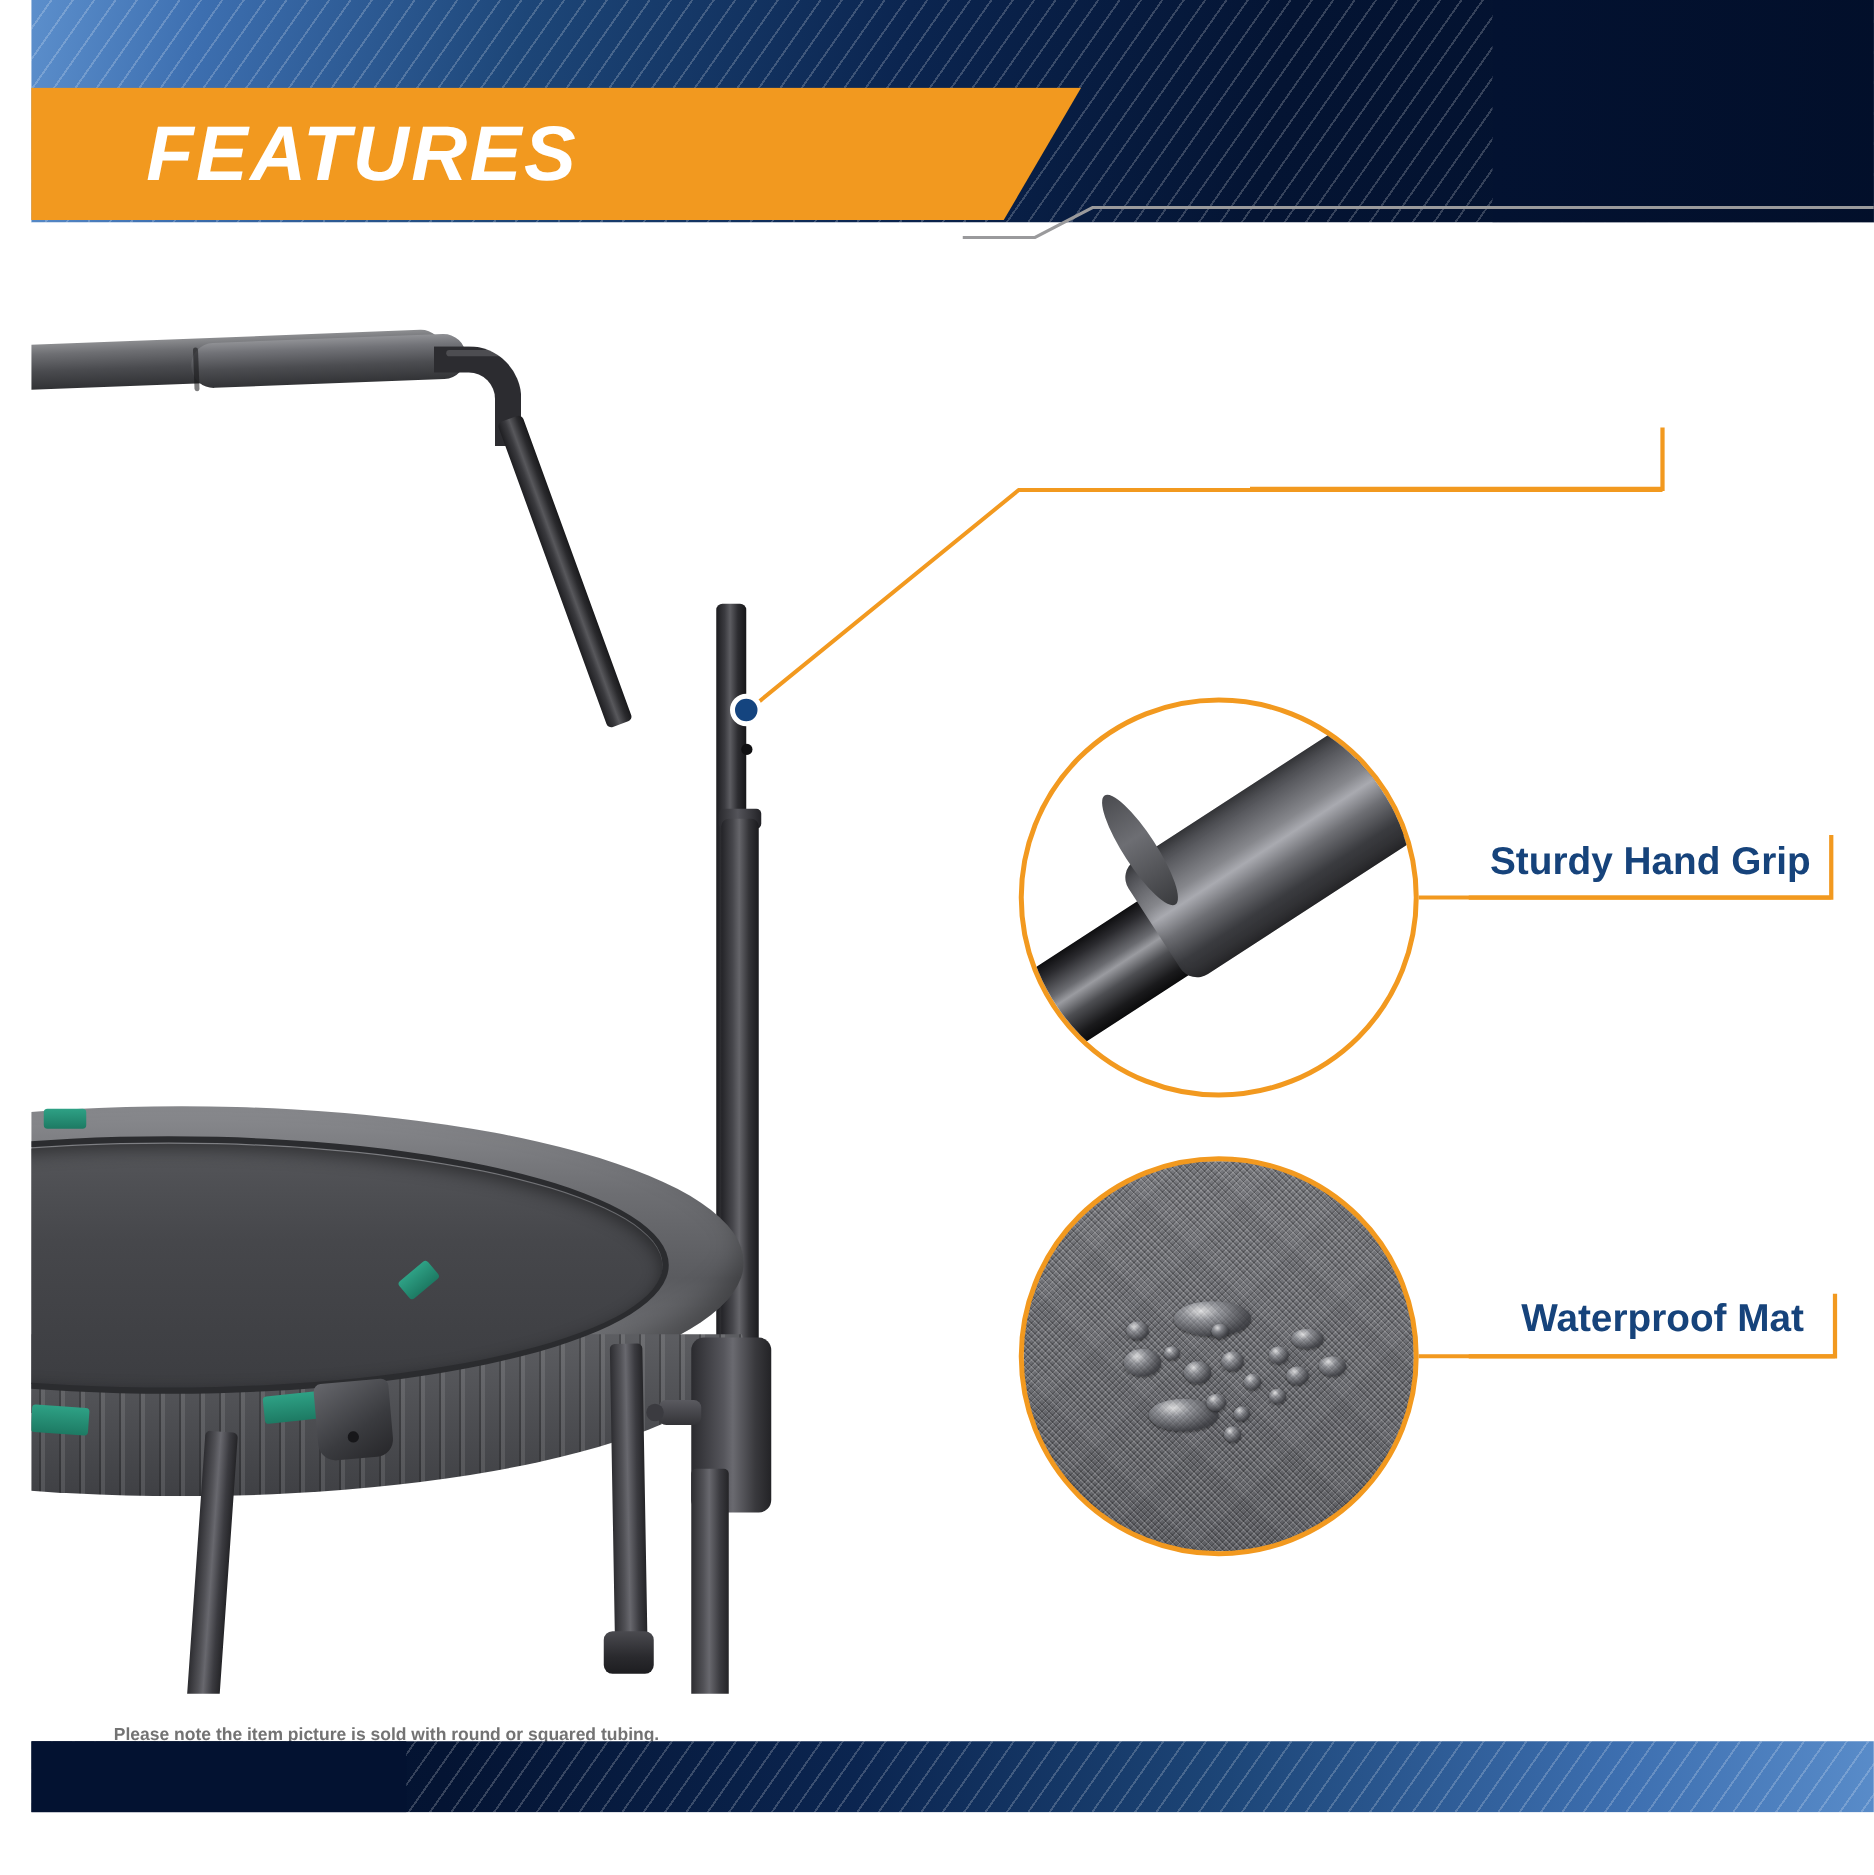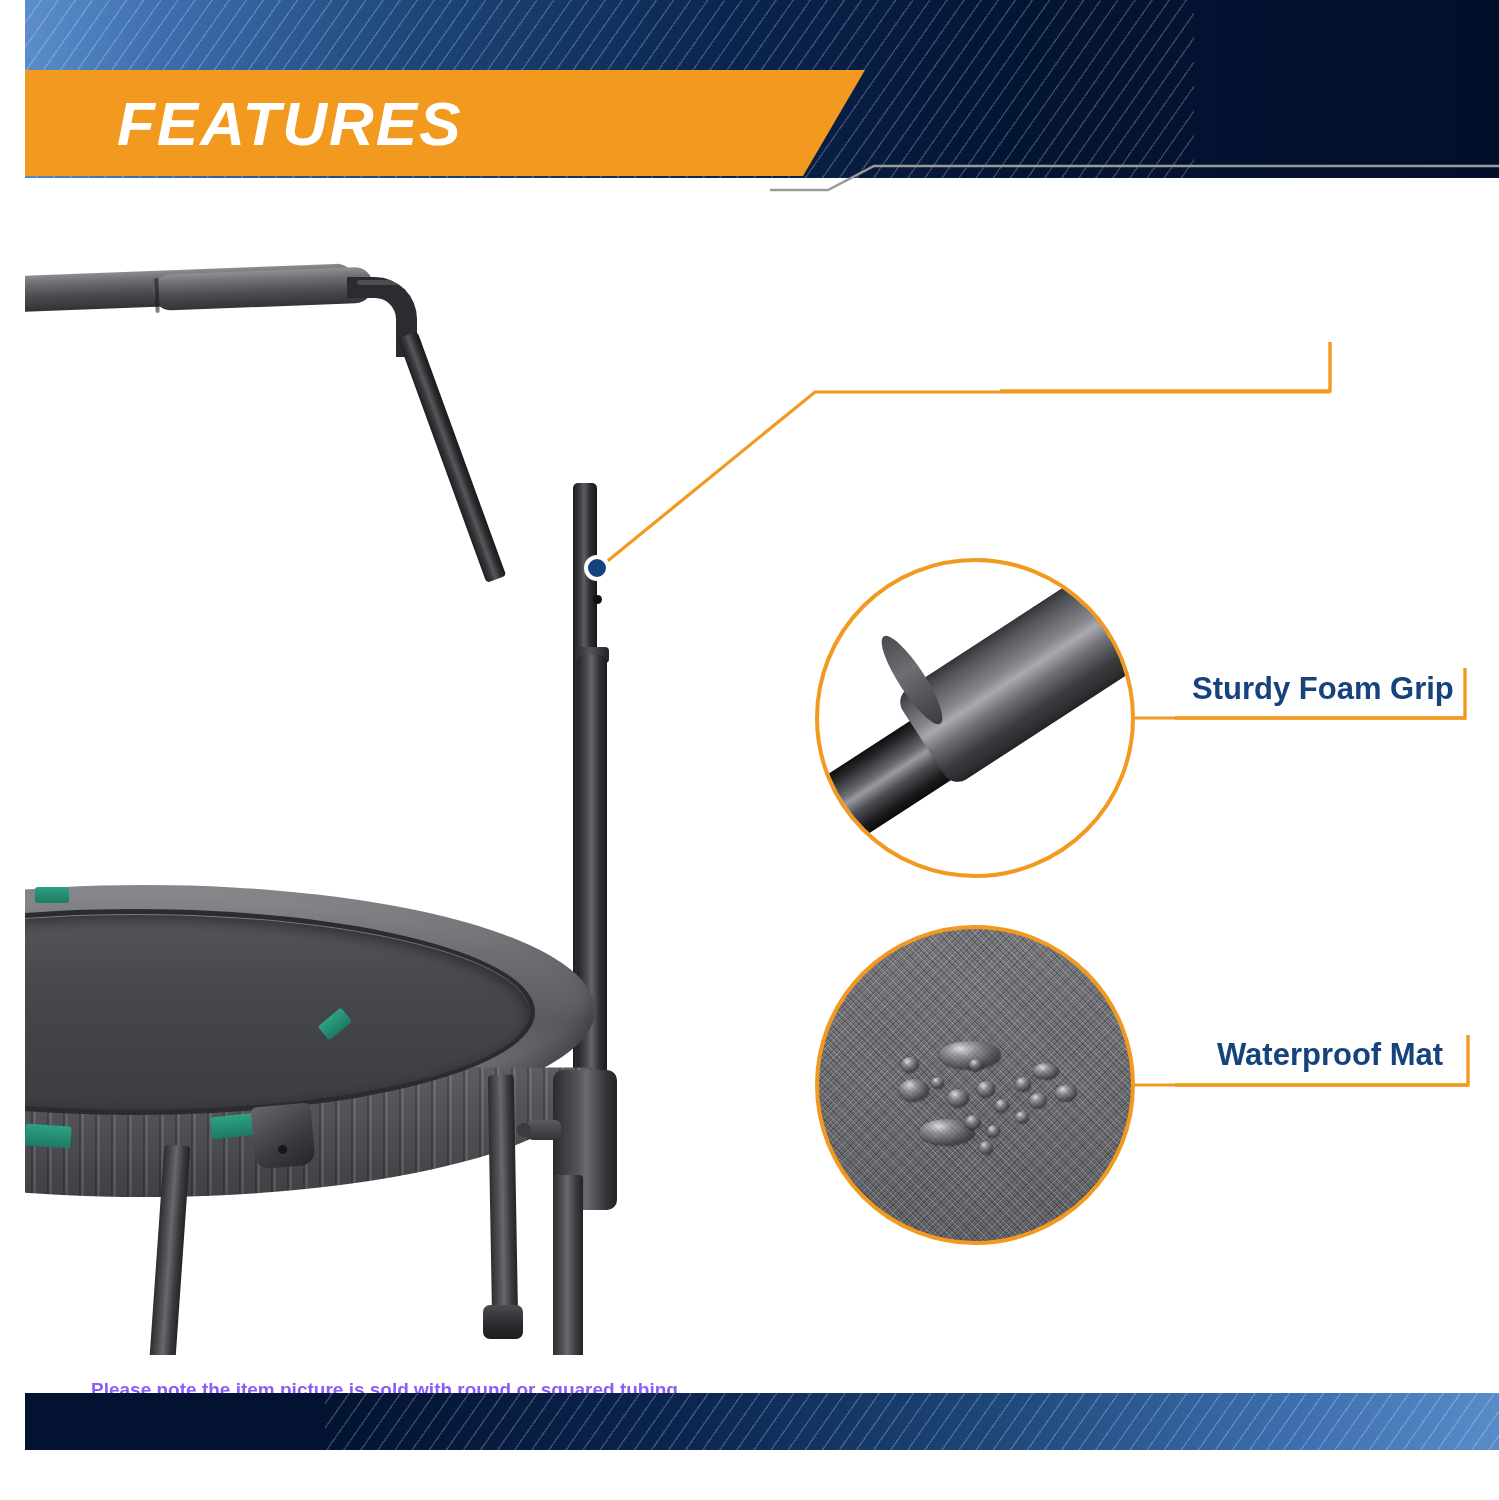--- a/index.html
+++ b/index.html
@@ -394,23 +394,23 @@
   }
   .label-hand { left: 988px; top: 341px; }
   .label-grip { left: 1167px; top: 671px; }
   .label-mat  { left: 1192px; top: 1037px; }
 
   
   .disclaimer {
     position: absolute;
     left: 66px;
     top: 1379px;
-    font-size: 19px;
+    font-size: 14px;
     font-weight: bold;
-    color: #8b5cf6;
+    color: #737373;
     white-space: nowrap;
   }
 </style>
 </head>
 <body>
 
 <div id="page">
 
   <div class="header-band"></div>
   <div class="header-band-solid"></div>
@@ -494,21 +494,21 @@
 
     <line x1="1110" y1="718" x2="1440" y2="718" stroke="#f2991f" stroke-width="3.2"></line>
     <polyline points="1150,718 1440,718 1440,668" fill="none" stroke="#f2991f" stroke-width="3.4"></polyline>
 
     <line x1="1110" y1="1085" x2="1443" y2="1085" stroke="#f2991f" stroke-width="3.2"></line>
     <polyline points="1150,1085 1443,1085 1443,1035" fill="none" stroke="#f2991f" stroke-width="3.4"></polyline>
   </svg>
 
   <div class="anchor-dot"></div>
 
-  <div class="label label-grip">Sturdy Foam Grip</div>
+  <div class="label label-grip">Sturdy Hand Grip</div>
   <div class="label label-mat">Waterproof Mat</div>
 
   <div class="disclaimer">Please note the item picture is sold with round or squared tubing.</div>
 
   <div class="footer-band"></div>
   <div class="footer-band-solid"></div>
 
 </div>
 
 </body></html>

